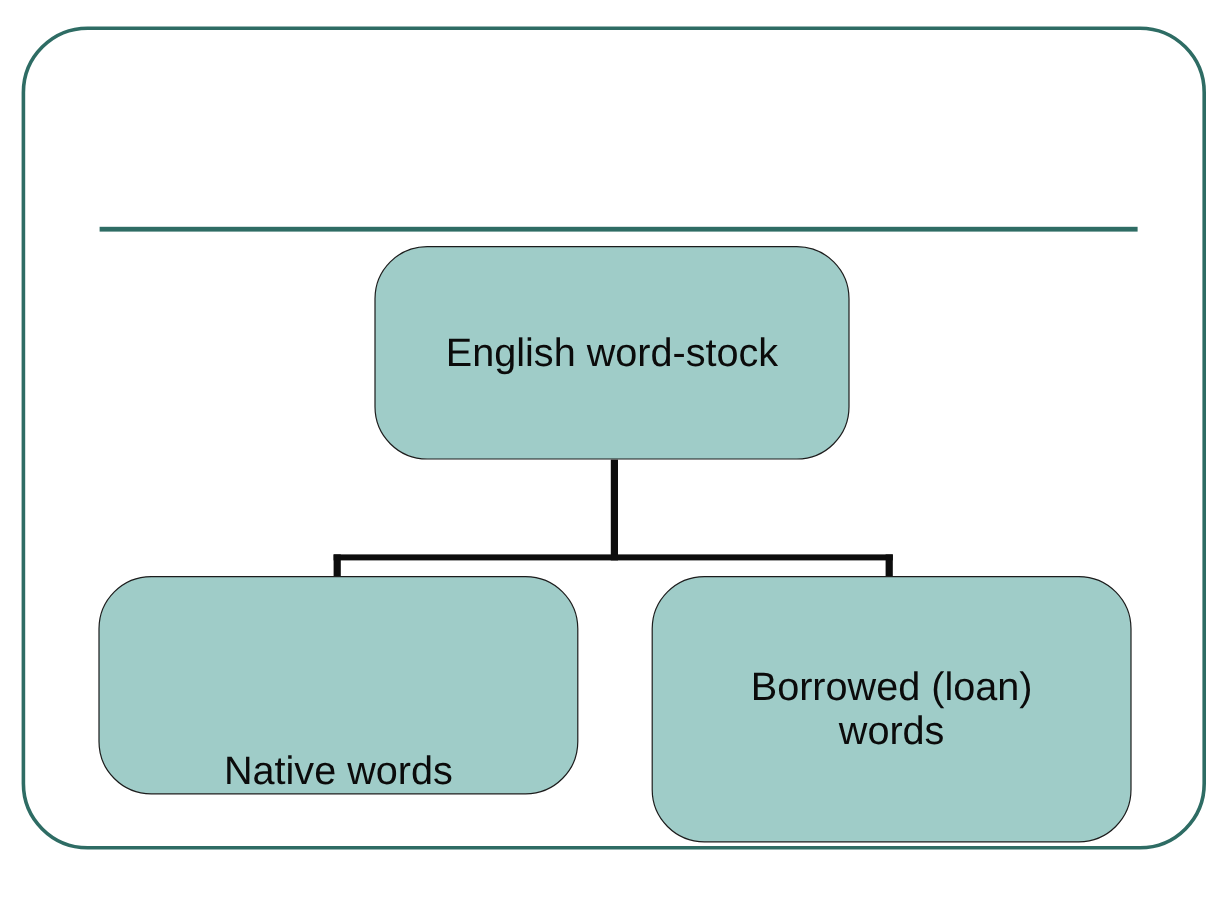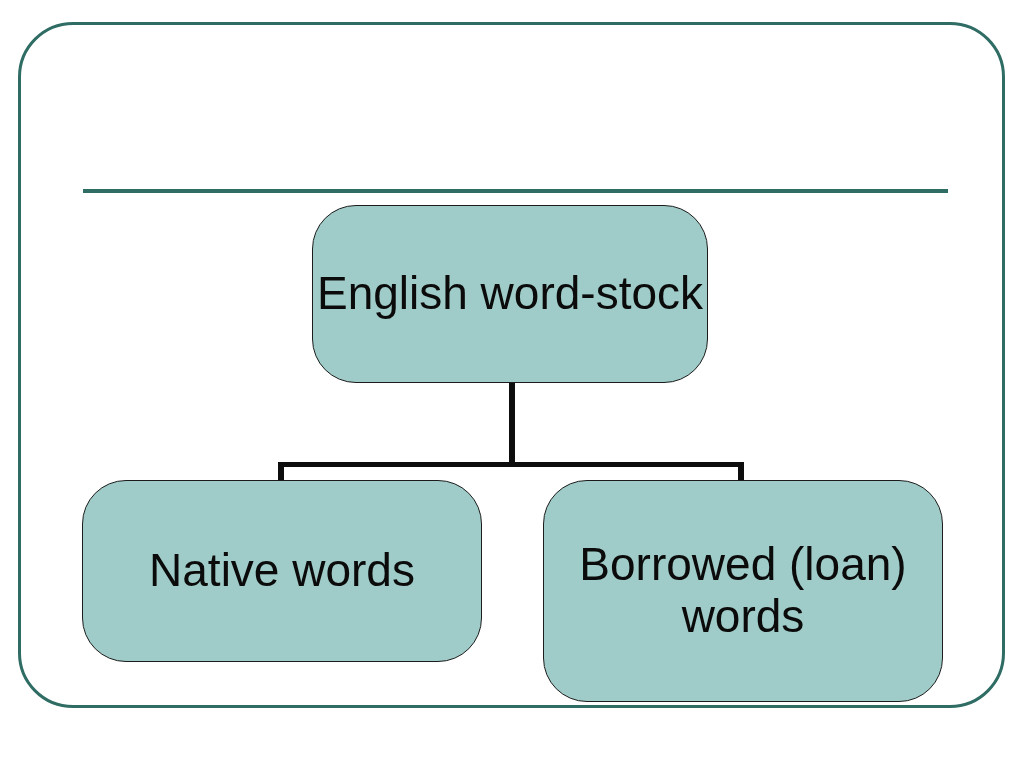--- a/index.html
+++ b/index.html
@@ -42,25 +42,25 @@
   .node {
     position: absolute;
     display: flex;
     align-items: center;
     justify-content: center;
     text-align: center;
     background: var(--node-fill);
     border: 1.5px solid var(--node-border);
     border-radius: 44px;
     color: var(--text);
-    font-size: 46px;
+    font-size: 33px;
     line-height: 1.12;
   }
   .node-root   { left: 312px; top: 205px; width: 396px; height: 178px; }
-  .node-left   { left: 82px;  top: 480px; width: 400px; height: 182px; }
+  .node-left   { left: 82px;  top: 480px; width: 400px; height: 182px; align-items: flex-end; }
   .node-right  { left: 543px; top: 480px; width: 400px; height: 222px; }
   .node-right .node-label { max-width: 330px; }
   .node-label { display: inline-block; }
   .conn {
     position: absolute;
     background: var(--connector);
   }
   .conn-vert   { left: 509px; top: 383px; width: 6px;   height: 84px; }
   .conn-horiz  { left: 278px; top: 462px; width: 466px; height: 5px;  }
   .conn-stub-l { left: 278px; top: 462px; width: 6px;   height: 19px; }

